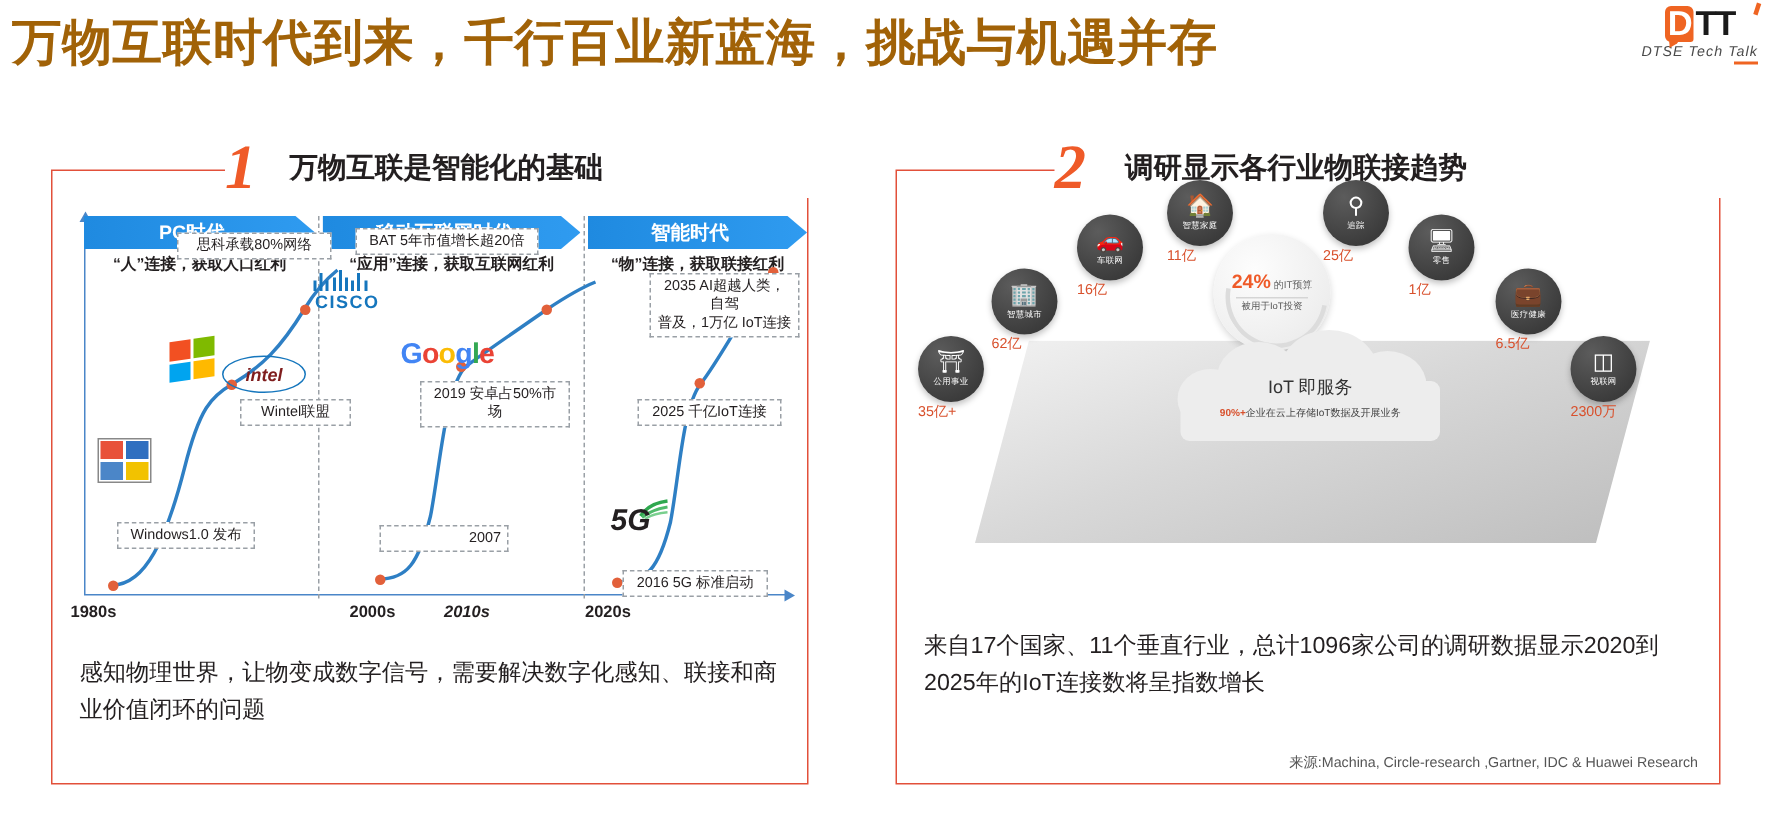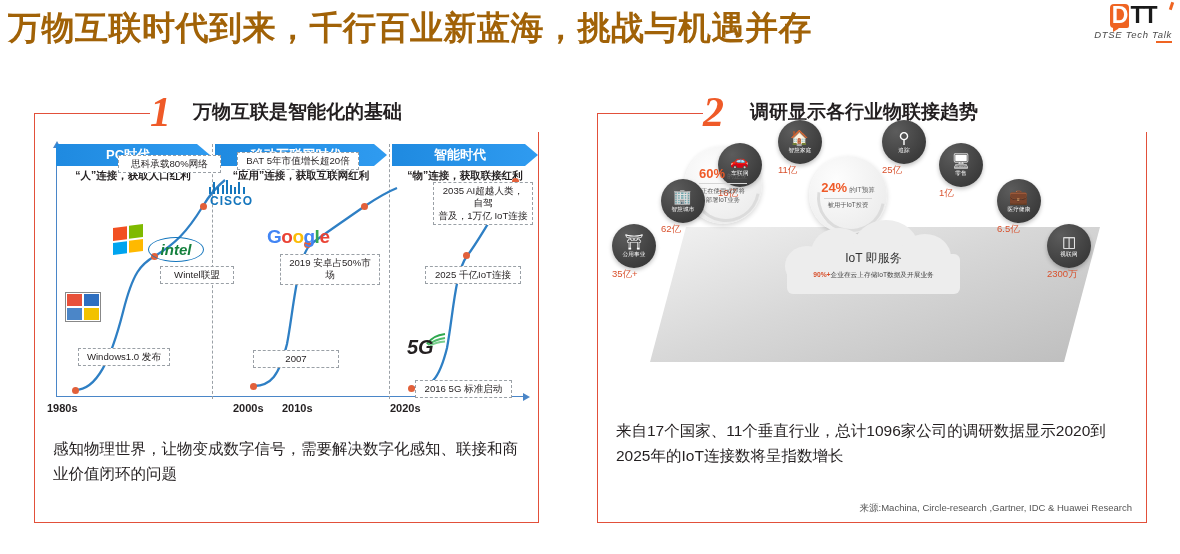--- a/index.html
+++ b/index.html
@@ -76,35 +76,35 @@
   #div-0 { left: 177px; } #div-1 { left: 354px; }
 
   .axis-y { position: absolute; left: 21px; top: 2px; width: 1.4px; height: 250px; background: #4a86c8; }
   .axis-y::before { content:""; position:absolute; top:-5px; left:-3.3px;
      border-left:4px solid transparent; border-right:4px solid transparent; border-bottom:7px solid #4a86c8; }
   .axis-x { position: absolute; left: 21px; top: 252px; width: 468px; height: 1.4px; background: #4a86c8; }
   .axis-x::after { content:""; position:absolute; right:-6px; top:-3.3px;
      border-top:4px solid transparent; border-bottom:4px solid transparent; border-left:7px solid #4a86c8; }
   #xticks { position: absolute; left: 0; top: 258px; width: 505px; height: 22px; }
   .xtick { position: absolute; font-size: 11px; font-weight: bold; color: #231f20; }
-  #xt-0 { left: 12px; } #xt-1 { left: 166px; margin-left: 32px; } #xt-2 { left: 247px; } #xt-3 { left: 355px; }
+  #xt-0 { left: 12px; } #xt-1 { left: 166px; margin-left: 32px; } #xt-2 { left: 261px; font-style: italic; } #xt-3 { left: 355px; }
 
   #curves { position: absolute; left: 0; top: 0; width: 505px; height: 258px; }
   .note {
     position: absolute; border: 1px dashed #9aa0a6; background: #fff;
     font-size: 9.6px; color: #231f20; padding: 2px 4px; line-height: 1.28;
     white-space: pre-line; text-align: center;
   }
   .brand { position: absolute; font-weight: bold; }
   #cisco-logo { left: 175px; top: 50px; font-size: 12px; color: #1576bd; letter-spacing: 1px; }
   #cisco-bars { position: absolute; left: 174px; top: 36px; width: 40px; height: 14px;
     display: flex; align-items: flex-end; gap: 2.1px; }
   #cisco-bars i { background: #1576bd; width: 2.1px; display: block; }
   #intel-logo { left: 113px; top: 93px; width: 56px; height: 25px; border: 1.6px solid #1576bd;
-    border-radius: 50%; color: #15803d; font-size: 15px; display: flex; align-items: center;
+    border-radius: 50%; color: #7f1d1d; font-size: 12px; display: flex; align-items: center;
     justify-content: center; font-style: italic; }
   #win-flag { position: absolute; left: 78px; top: 82px; width: 30px; height: 27px;
     display: grid; grid-template-columns: 1fr 1fr; grid-template-rows: 1fr 1fr; gap: 2px;
     transform: skewY(-8deg); }
   #win-flag span:nth-child(1){background:#f25022;} #win-flag span:nth-child(2){background:#7fba00;}
   #win-flag span:nth-child(3){background:#00a4ef;} #win-flag span:nth-child(4){background:#ffb900;}
   #win95 { position: absolute; left: 30px; top: 148px; width: 36px; height: 30px;
     display: grid; grid-template-columns: 1fr 1fr; grid-template-rows: 1fr 1fr; gap: 2px;
     border: 1px solid #888; background: #fff; padding: 1px; }
   #win95 span:nth-child(1){background:#e8513a;} #win95 span:nth-child(2){background:#2f6fc0;}
@@ -255,21 +255,21 @@
     <div id="win95">
         <span></span>
         <span></span>
         <span></span>
         <span></span>
       </div>
 
     <span class="dot" style="left:215px; top:239px;"></span>
     <span class="dot" style="left:269px; top:97px;"></span>
     <span class="dot" style="left:326px; top:59px;"></span>
-    <span class="note" style="left:218px; top:206px; width:86px;">2007</span>
+    <span class="note" style="left:218px; top:206px; width:86px;text-align:right;">2007</span>
     <span class="note" style="left:245px; top:110px; width:100px;">2019 安卓占50%市场</span>
     <span class="note" style="left:202px; top:8px; width:122px;">BAT 5年市值增长超20倍</span>
     <div class="brand" id="google-logo">
       <span>G</span><span>o</span><span>o</span><span>g</span><span>l</span><span>e</span>
     </div>
 
     <span class="dot" style="left:373px; top:241px;"></span>
     <span class="dot" style="left:428px; top:108px;"></span>
     <span class="dot" style="left:477px; top:34px;"></span>
     <span class="note" style="left:380px; top:236px; width:97px;">2016 5G 标准启动</span>
@@ -297,29 +297,20 @@
 <div class="panel" id="panel-right">
 
   <div class="panel-head">
     <span class="panel-num">2</span>
     <span class="panel-head-title">调研显示各行业物联接趋势</span>
   </div>
 
   <div id="iot-stage">
     <div id="stage-plate"></div>
 
-    <div class="ring" id="ring-0">
-      <div class="ring-top">
-        <span class="ring-pct">60%</span>
-        <span class="ring-unit">的企业</span>
-      </div>
-      <div class="ring-rule"></div>
-      <div class="ring-desc">正在使用或即将
-部署IoT业务</div>
-    </div>
 
     <div class="ring" id="ring-1">
       <div class="ring-top">
         <span class="ring-pct">24%</span>
         <span class="ring-unit">的IT预算</span>
       </div>
       <div class="ring-rule"></div>
       <div class="ring-desc">被用于IoT投资</div>
     </div>
 

